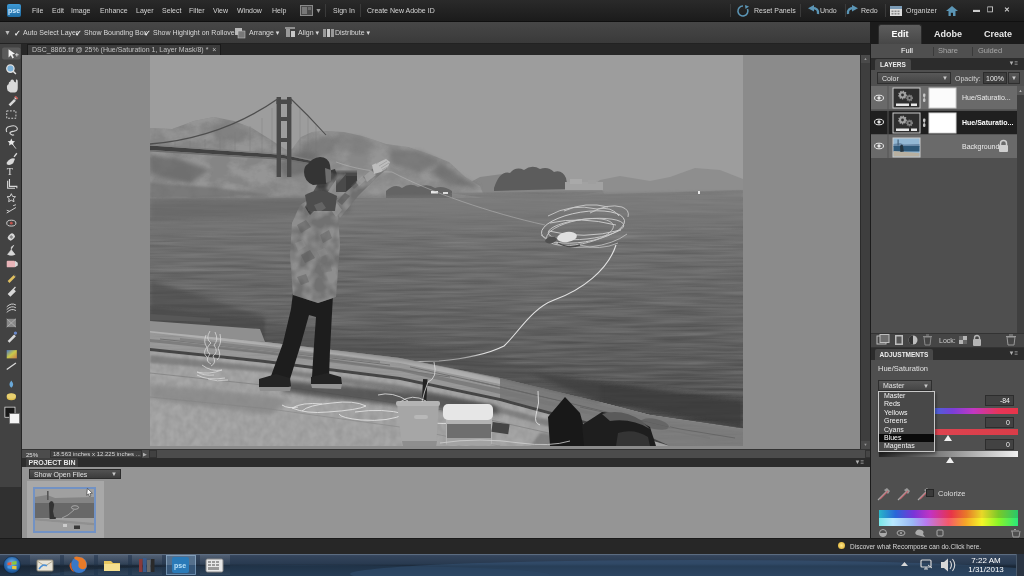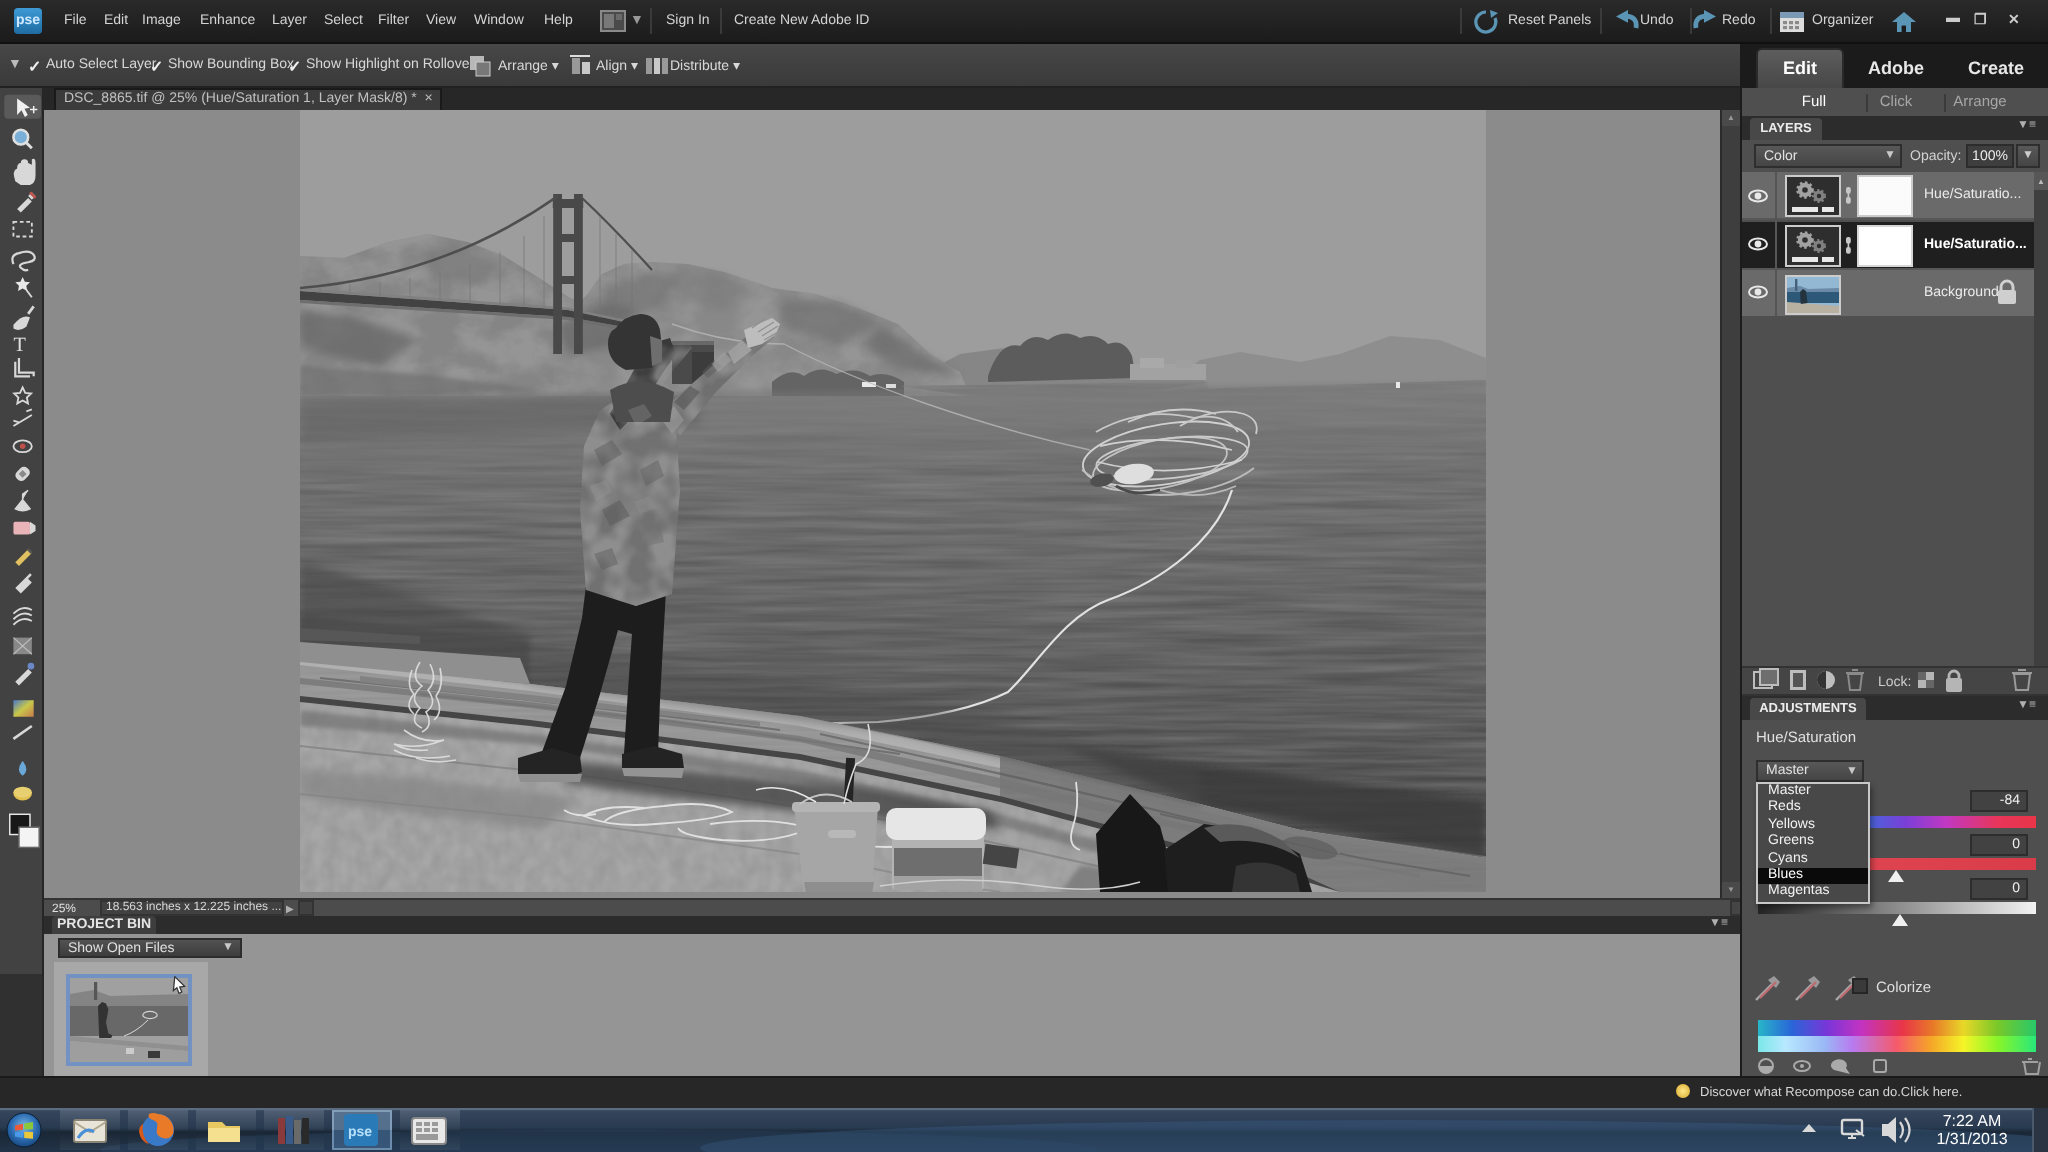--- a/index.html
+++ b/index.html
@@ -452,22 +452,22 @@
       <path d="M2,0 L9,7 L5.5,7.5 L7,11 L5,12 L3.5,8 L1,10 Z" fill="#ffffff" stroke="#333" stroke-width="0.9"></path>
     </svg>
 
 <div class="abs" id="rpanel"></div>
 <div class="abs" style="left:870px;top:22px;width:154px;height:22px;background:#1b1b1b;"></div>
 <div class="abs" style="left:878px;top:24px;width:44px;height:20px;background:linear-gradient(#5d5d5d,#474747);border:1px solid #2a2a2a;border-bottom:none;border-radius:3px 3px 0 0;color:#fff;font-size:9px;font-weight:bold;text-align:center;line-height:19px;">Edit</div>
 <div class="abs" style="left:924px;top:26px;width:48px;height:18px;color:#e8e8e8;font-size:9px;font-weight:bold;text-align:center;line-height:17px;">Adobe</div>
 <div class="abs" style="left:974px;top:26px;width:48px;height:18px;color:#e8e8e8;font-size:9px;font-weight:bold;text-align:center;line-height:17px;">Create</div>
 <div class="abs" style="left:871px;top:44px;width:153px;height:14px;background:#4f4f4f;">
  <div class="abs" style="left:12px;top:2px;width:30px;text-align:right;color:#ffffff;font-size:7.5px;">Full</div>
- <div class="abs" style="left:62px;top:2px;width:30px;text-align:center;color:#a6a6a6;font-size:7.5px;">Click</div>
- <div class="abs" style="left:102px;top:2px;width:34px;text-align:center;color:#a6a6a6;font-size:7.5px;">Arrange</div>
+ <div class="abs" style="left:62px;top:2px;width:30px;text-align:center;color:#a6a6a6;font-size:7.5px;">Share</div>
+ <div class="abs" style="left:102px;top:2px;width:34px;text-align:center;color:#a6a6a6;font-size:7.5px;">Guided</div>
  <div class="abs" style="left:62px;top:3px;width:1px;height:9px;background:#3a3a3a;"></div>
  <div class="abs" style="left:101px;top:3px;width:1px;height:9px;background:#3a3a3a;"></div>
 </div>
 <div class="abs" style="left:871px;top:58px;width:153px;height:12px;background:#2c2c2c;">
  <div class="abs" style="left:4px;top:1px;width:36px;height:11px;background:#484848;border-radius:2px 2px 0 0;color:#ececec;font-size:6.5px;font-weight:bold;text-align:center;line-height:11px;">LAYERS</div>
  <div class="abs" style="right:6px;top:2px;color:#b0b0b0;font-size:6px;">▼≡</div>
 </div>
 
 <div class="abs" style="left:871px;top:70px;width:153px;height:16px;background:#4f4f4f;"></div>
 <div class="abs" style="left:877px;top:72px;width:74px;height:12px;background:linear-gradient(#585858,#454545);border:1px solid #2e2e2e;color:#e2e2e2;font-size:7px;line-height:11px;padding-left:4px;">Color<span style="position:absolute;right:2px;color:#c8c8c8;font-size:6px;">▼</span></div>

